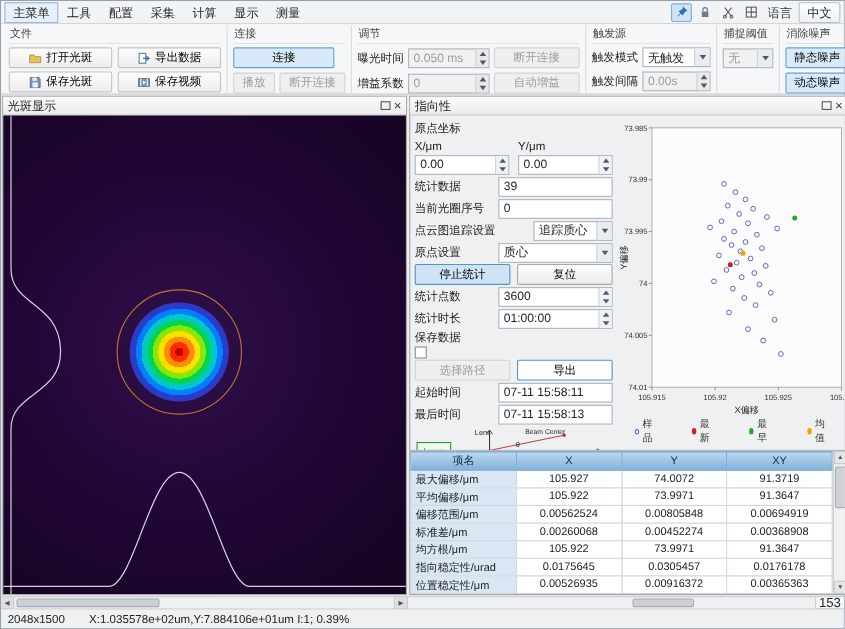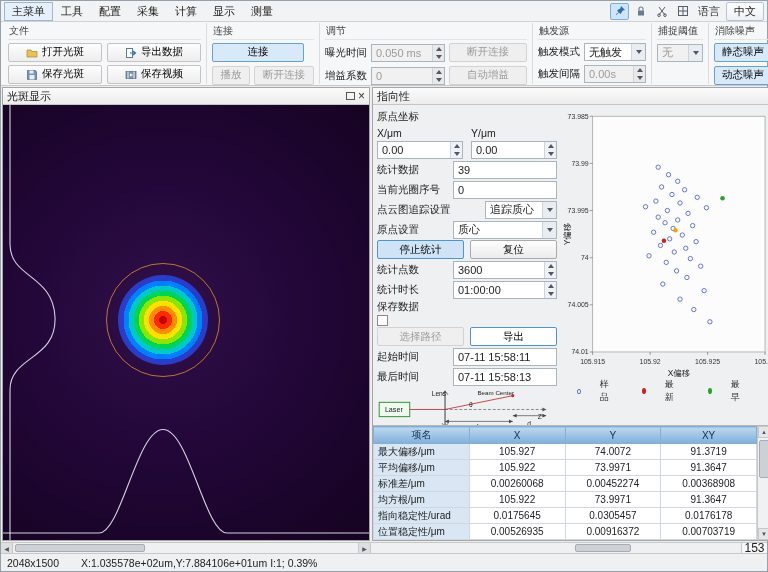--- a/index.html
+++ b/index.html
@@ -73,21 +73,21 @@
   .pbox{background:#fff;border:1px solid #a9b4bd;height:18px;padding:2px 4px;width:104px;white-space:nowrap;overflow:hidden}
   .half{width:86px}
   .pbtn{height:19px;width:87px;border:1px solid #aaa;background:linear-gradient(#fdfdfd,#ececec);font-size:10.5px;border-radius:2px}
   .pbtn.blue{background:#cfe3f6;border-color:#4f94cd}
   .pbtn.outline{background:#fff;border-color:#4f94cd}
   .pbtn.disabled{color:#9b9b9b;background:#efefef;border-color:#d2d2d2}
   .diagram-wrap{margin:2px 0;height:42px}
 
   .pp-chart{flex:1;position:relative;padding-top:4px}
   .legend{display:flex;justify-content:center;align-items:center;height:16px}
-  .lg-item{display:inline-flex;align-items:center;gap:19px;margin:0 16px;font-size:9px;color:#333}
+  .lg-item{display:inline-flex;align-items:center;gap:3px;margin:0 16px;font-size:9px;color:#333}
   .lg-marker{width:6px;height:6px;border-radius:50%;display:inline-block}
   .lg-marker.open{border:1px solid;background:#fff;width:5px;height:5px}
 
   
   .pp-table{flex:0 0 auto;display:flex;border-top:1px solid #b6b6b6}
   table.stats{border-collapse:collapse;table-layout:fixed;width:384px;font-size:10px}
   table.stats th{background:linear-gradient(#bcd8ef,#7fb0dc);border:1px solid #86aed2;font-weight:normal;height:17px;color:#0f2f4e;padding:0 2px}
   table.stats td{border:1px solid #cfd8e0;height:16px;text-align:center;background:#fff;padding:0 2px;white-space:nowrap;overflow:hidden}
   table.stats td.rowhead{background:#d9e7f4;text-align:left;padding-left:4px}
   .vscroll{width:13px;background:#f0f1f2;border-left:1px solid #c8c8c8;display:flex;flex-direction:column;align-items:center}
@@ -577,20 +577,26 @@
                 <td>74.0072</td>
                 <td>91.3719</td>
               </tr>
               <tr>
                 <td class="rowhead">平均偏移/μm</td>
                 <td>105.922</td>
                 <td>73.9971</td>
                 <td>91.3647</td>
               </tr>
               <tr>
+                <td class="rowhead">偏移范围/μm</td>
+                <td>0.00562524</td>
+                <td>0.00805848</td>
+                <td>0.00694919</td>
+              </tr>
+              <tr>
                 <td class="rowhead">标准差/μm</td>
                 <td>0.00260068</td>
                 <td>0.00452274</td>
                 <td>0.00368908</td>
               </tr>
               <tr>
                 <td class="rowhead">均方根/μm</td>
                 <td>105.922</td>
                 <td>73.9971</td>
                 <td>91.3647</td>
@@ -598,21 +604,21 @@
               <tr>
                 <td class="rowhead">指向稳定性/urad</td>
                 <td>0.0175645</td>
                 <td>0.0305457</td>
                 <td>0.0176178</td>
               </tr>
               <tr>
                 <td class="rowhead">位置稳定性/μm</td>
                 <td>0.00526935</td>
                 <td>0.00916372</td>
-                <td>0.00703719</td>
+                <td>0.00365363</td>
               </tr>
             </tbody>
         </table>
         <div class="vscroll">
           <span class="sbtn">▲</span>
           <span class="thumb"></span>
           <span class="trackfill"></span>
           <span class="sbtn">▼</span>
         </div>
       </div>

